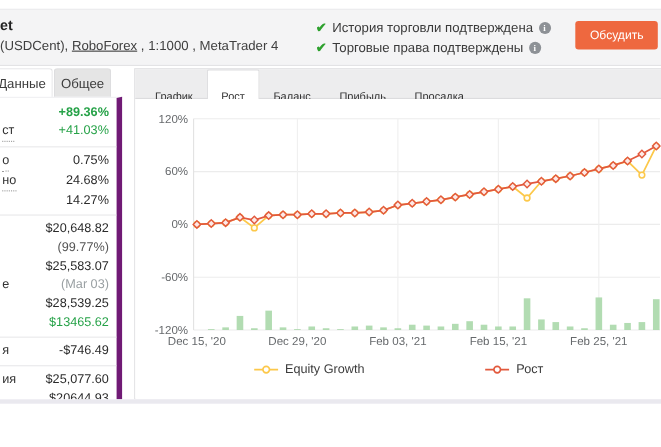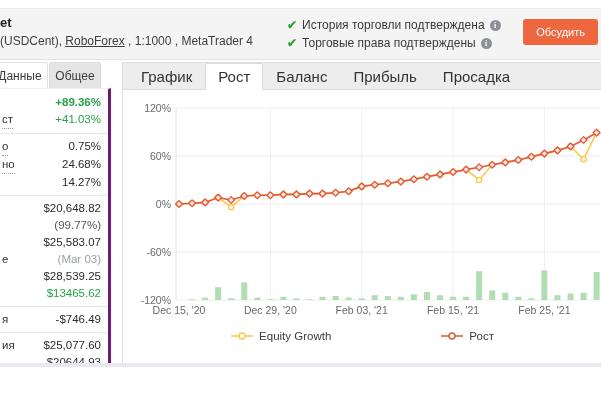--- a/index.html
+++ b/index.html
@@ -39,21 +39,21 @@
   .stab.active{
     left:-8px;width:56px;background:#fff;border:1px solid #e2e2e4;border-bottom:none;
     border-radius:3px 3px 0 0;
   }
   .stab.inactive{
     left:49px;width:52px;background:#e5e5e5;border:1px solid #dddddf;border-bottom:none;
     border-radius:3px 3px 0 0;
   }
   .sidebar-body{
     position:absolute;left:0;top:88px;width:111px;height:275px;background:#fff;
-    border-right:3px solid #701a75;border-top:1px solid #f0f0f2;box-sizing:border-box;
+    border-right:5px solid #701a75;border-top:1px solid #f0f0f2;box-sizing:border-box;
     padding-top:5px;overflow:hidden;
   }
   .sb-row{
     display:flex;justify-content:space-between;align-items:baseline;
     padding:0 7px 0 2px;font-size:11.5px;line-height:17px;color:#2b2b2b;
   }
   .sb-label{color:#333;}
   .sb-label.link{border-bottom:1px dotted #9a9a9a;cursor:pointer;}
   .sb-value{margin-left:auto;white-space:nowrap;}
   .sb-value.green{color:#26a248;}
@@ -65,21 +65,21 @@
   .chart-panel{
     position:absolute;left:122px;top:62px;width:490px;height:301px;
     background:#fff;border:1px solid #dfdfe1;box-sizing:border-box;
   }
   .chart-tabs{
     position:absolute;left:0;top:0;width:100%;height:27px;background:#ededee;
     border-bottom:1px solid #dcdcde;box-sizing:border-box;padding-left:5px;
     display:flex;align-items:stretch;
   }
   .ctab{
-    font-size:15px;color:#333;padding:0 12px;line-height:26px;cursor:pointer;
+    font-size:10px;color:#333;padding:12px 12px;line-height:26px;cursor:pointer;
     border:1px solid transparent;border-bottom:none;box-sizing:border-box;text-align:center;
   }
   .ctab.active{
     background:#fff;border-color:#dcdcde;margin-bottom:-1px;border-radius:2px 2px 0 0;
   }
   .chart-area{position:absolute;left:0;top:27px;width:488px;height:273px;background:#fff;}
   .chart-legend{
     position:absolute;left:0;top:240px;width:479px;display:flex;justify-content:center;
     gap:110px;align-items:center;
   }

